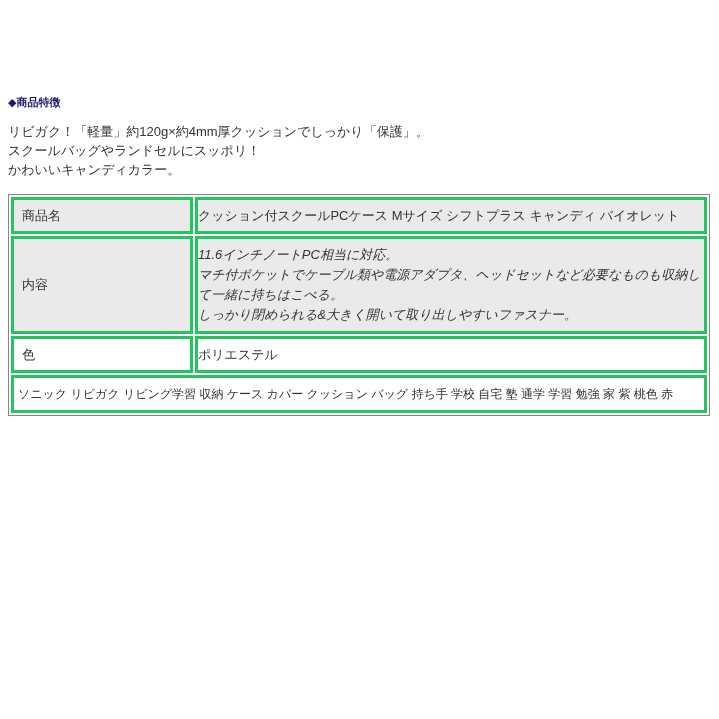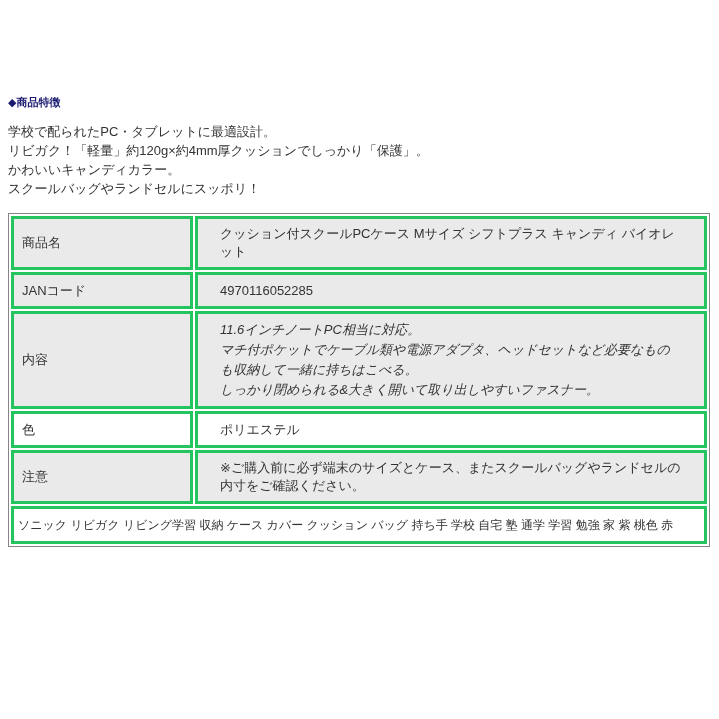--- a/index.html
+++ b/index.html
@@ -45,21 +45,21 @@
     vertical-align: middle;
     line-height: 18px;
     background: #ffffff;
     overflow: hidden;
   }
   .spec-table td.label-cell {
     width: 160px;
     padding: 6px 8px;
   }
   .spec-table td.value-cell {
-    padding: 6px 22px;
+    padding: 6px 0;
   }
   .spec-table tr.stripe td {
     background: #eaeaea;
   }
   .spec-table td.single {
     height: 19px; 
   }
   .spec-table .multiline div {
     line-height: 20px;
     font-style: italic;
@@ -71,52 +71,43 @@
   }
 </style>
 </head>
 <body>
 
 <div class="page">
 
   <h2 class="section-heading">◆商品特徴</h2>
 
   <div class="features">
-    <div>学校で配られたPC・タブレットに最適設計。</div>
     <div>リビガク！「軽量」約120g×約4mm厚クッションでしっかり「保護」。</div>
+    <div>スクールバッグやランドセルにスッポリ！</div>
     <div>かわいいキャンディカラー。</div>
-    <div>スクールバッグやランドセルにスッポリ！</div>
   </div>
 
 
   <table class="spec-table">
     <tbody>
       <tr class="stripe">
         <td class="label-cell single">商品名</td>
         <td class="value-cell single">クッション付スクールPCケース Mサイズ シフトプラス キャンディ バイオレット</td>
-      </tr>
-      <tr class="stripe">
-        <td class="label-cell single">JANコード</td>
-        <td class="value-cell single">4970116052285</td>
       </tr>
       <tr class="stripe">
         <td class="label-cell">内容</td>
         <td class="value-cell multiline">
           <div>11.6インチノートPC相当に対応。</div>
           <div>マチ付ポケットでケーブル類や電源アダプタ、ヘッドセットなど必要なものも収納して一緒に持ちはこべる。</div>
           <div>しっかり閉められる&amp;大きく開いて取り出しやすいファスナー。</div>
         </td>
       </tr>
       <tr>
         <td class="label-cell single">色</td>
         <td class="value-cell single">ポリエステル</td>
       </tr>
-      <tr class="stripe">
-        <td class="label-cell">注意</td>
-        <td class="value-cell">※ご購入前に必ず端末のサイズとケース、またスクールバッグやランドセルの内寸をご確認ください。</td>
-      </tr>
       <tr>
         <td class="keywords-cell" colspan="2">ソニック リビガク リビング学習 収納 ケース カバー クッション バッグ 持ち手 学校 自宅 塾 通学 学習 勉強 家 紫 桃色 赤</td>
       </tr>
     </tbody>
   </table>
 
 </div>
 
 </body></html>

